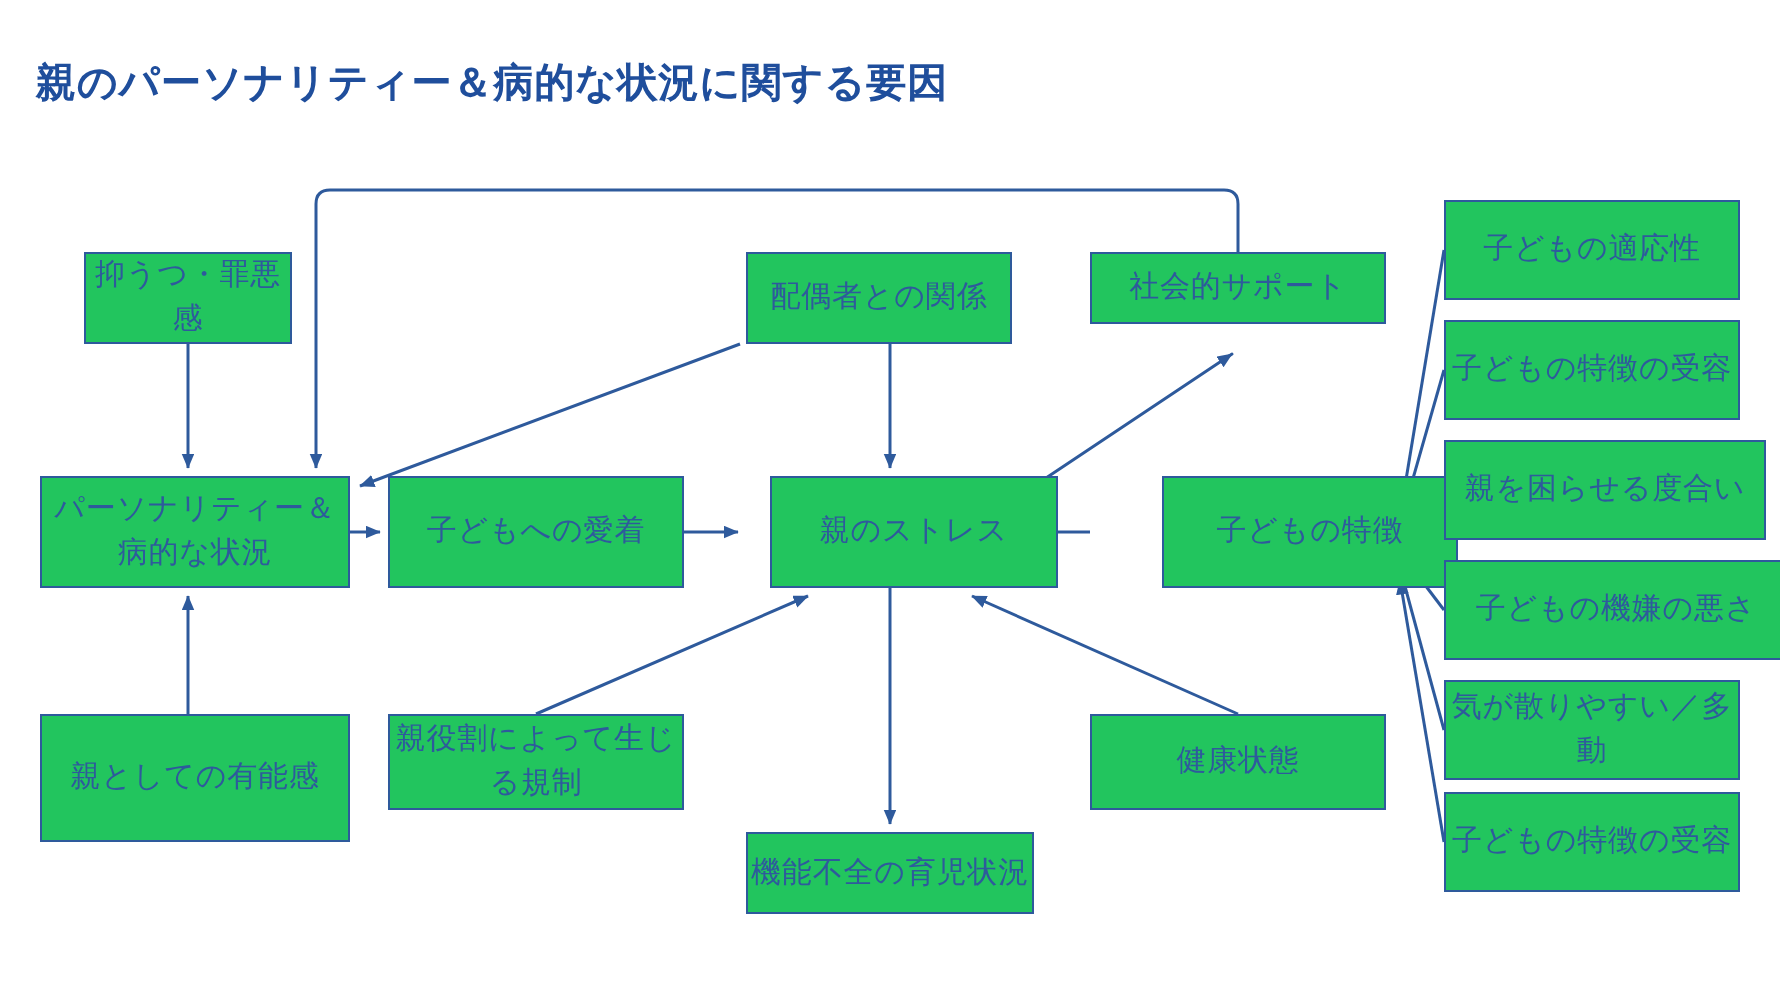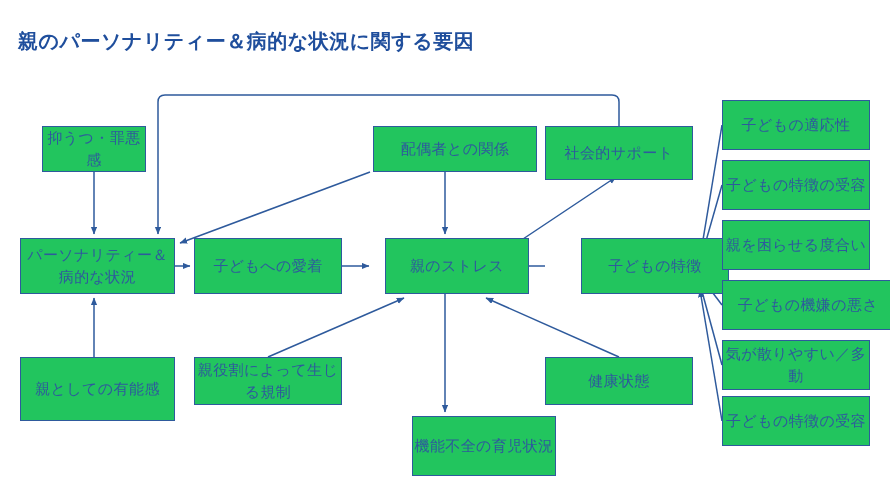--- a/index.html
+++ b/index.html
@@ -118,45 +118,45 @@
       </div>
       <div class="node" style="left: 20px; top: 357px; width: 155px; height: 64px;">
         <span>親としての有能感</span>
       </div>
       <div class="node" style="left: 194px; top: 238px; width: 148px; height: 56px; justify-content: center;">
         <span>子どもへの愛着</span>
       </div>
       <div class="node" style="left: 194px; top: 357px; width: 148px; height: 48px;">
         <span>親役割によって生じる規制</span>
       </div>
-      <div class="node" style="left: 373px; top: 126px; width: 164px; height: 46px;">
+      <div class="node" style="left: 373px; top: 126px; width: 133px; height: 46px;">
         <span>配偶者との関係</span>
       </div>
       <div class="node" style="left: 373px; top: 238px; width: 144px; height: 56px; margin-left: 12px;">
         <span>親のストレス</span>
       </div>
-      <div class="node" style="left: 373px; top: 416px; width: 144px; height: 60px; margin-left: 39px;">
+      <div class="node" style="left: 373px; top: 416px; width: 144px; height: 41px;">
         <span>機能不全の育児状況</span>
       </div>
-      <div class="node" style="left: 545px; top: 126px; width: 148px; height: 54px;">
+      <div class="node" style="left: 545px; top: 126px; width: 148px; height: 36px;">
         <span>社会的サポート</span>
       </div>
       <div class="node" style="left: 545px; top: 238px; width: 148px; height: 56px; margin-left: 36px;">
         <span>子どもの特徴</span>
       </div>
       <div class="node" style="left: 545px; top: 357px; width: 148px; height: 48px;">
         <span>健康状態</span>
       </div>
       <div class="node" style="left: 722px; top: 100px; width: 148px; height: 50px;">
         <span>子どもの適応性</span>
       </div>
       <div class="node" style="left: 722px; top: 160px; width: 148px; height: 50px;">
         <span>子どもの特徴の受容</span>
       </div>
-      <div class="node" style="left: 722px; top: 220px; width: 148px; height: 50px;">
+      <div class="node" style="left: 722px; top: 220px; width: 161px; height: 50px;">
         <span>親を困らせる度合い</span>
       </div>
       <div class="node" style="left: 722px; top: 280px; width: 172px; height: 50px;">
         <span>子どもの機嫌の悪さ</span>
       </div>
       <div class="node" style="left: 722px; top: 340px; width: 148px; height: 50px;">
         <span>気が散りやすい／多動</span>
       </div>
       <div class="node" style="left: 722px; top: 396px; width: 148px; height: 50px;">
         <span>子どもの特徴の受容</span>

